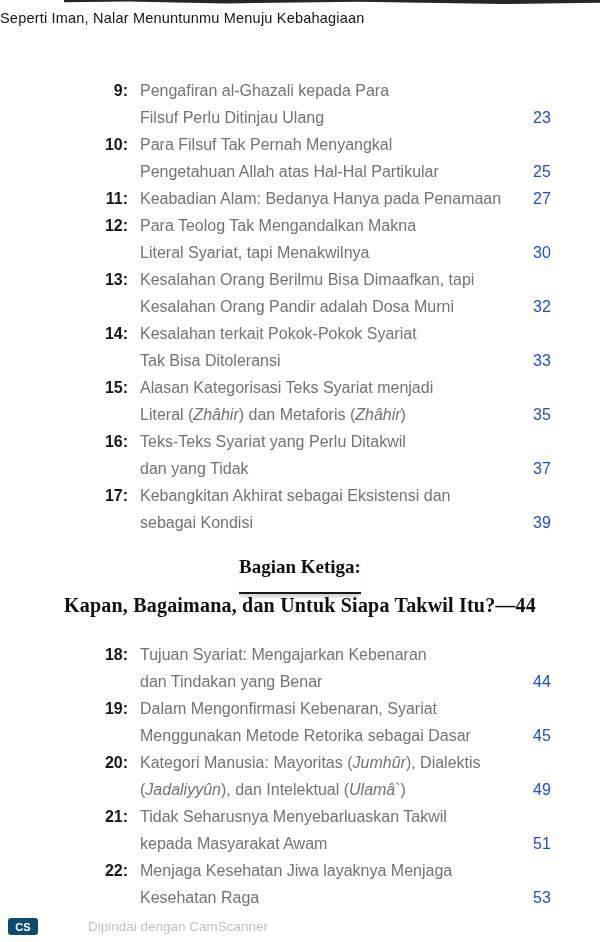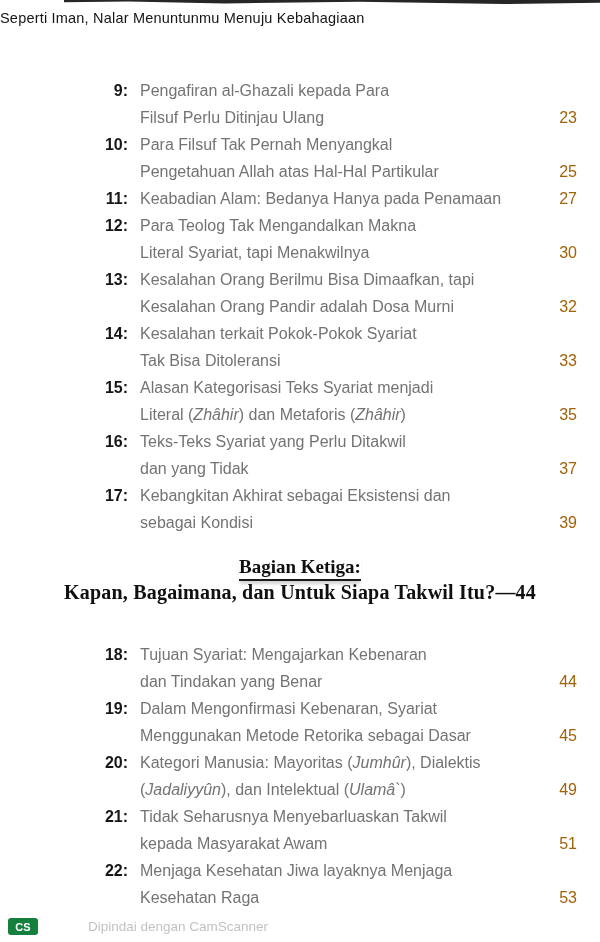--- a/index.html
+++ b/index.html
@@ -43,50 +43,49 @@
     color:#161616;
     white-space:nowrap;
   }
   .toc-title{
     white-space:nowrap;
     overflow:hidden;
     color:#737373;
   }
   .toc-title .it{font-style:italic;}
   .toc-page{
-    text-align:right;
-    color:#a16207;
+    color:#1d4ed8;
   }
   .section-break{
     position:absolute;top:556px;left:0;right:0;
     text-align:center;
     font-family:"Liberation Serif",serif;
     color:#101010;
   }
   .section-title{
     display:inline-block;
     font-size:19px;
     font-weight:bold;
     border-bottom:2px solid #1a1a1a;
     box-shadow:0 4px 3px -1px rgba(0,0,0,0.18);
-    padding-bottom:1px;
+    padding-bottom:14px;
   }
   .section-subtitle{
     margin-top:0;
     font-size:20px;
     font-weight:bold;
     letter-spacing:.2px;
   }
   .watermark{
     position:absolute;left:8px;bottom:7px;
     display:flex;align-items:center;gap:6px;
   }
   .watermark-badge{
     width:30px;height:17px;
-    background:#15803d;
+    background:#0c4a6e;
     border-radius:3px;
     color:#ffffff;
     font-size:11px;font-weight:bold;
     display:flex;align-items:center;justify-content:center;
   }
   .watermark-text{
     font-size:13.5px;
     color:#c2c2c2;
     margin-left:44px;
   }

